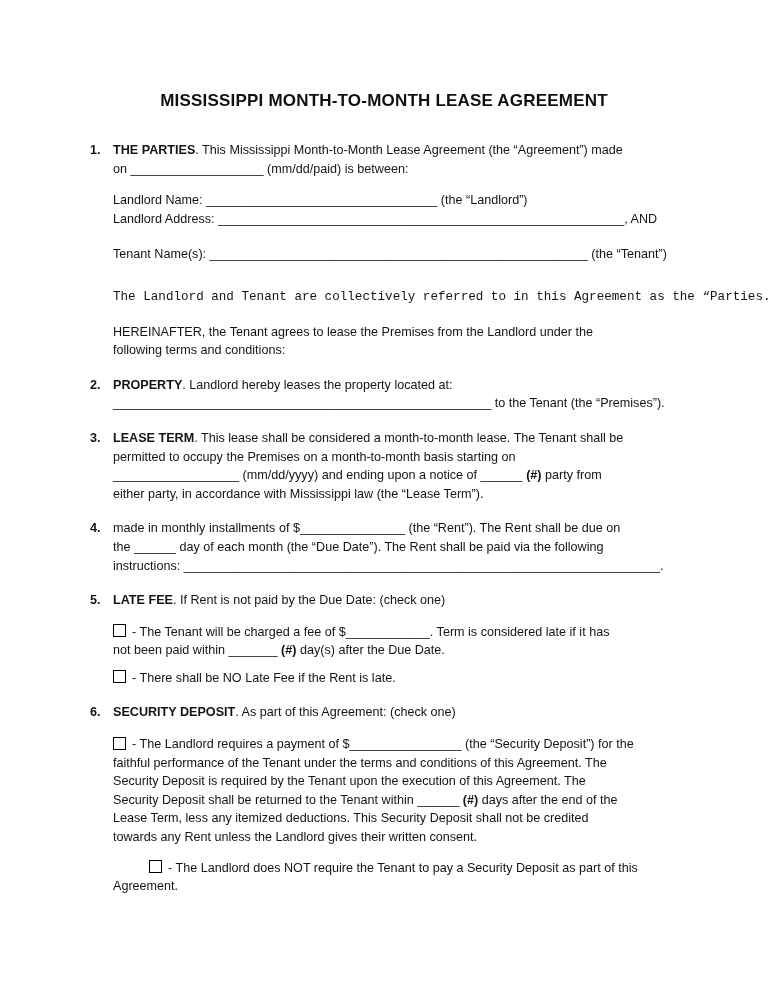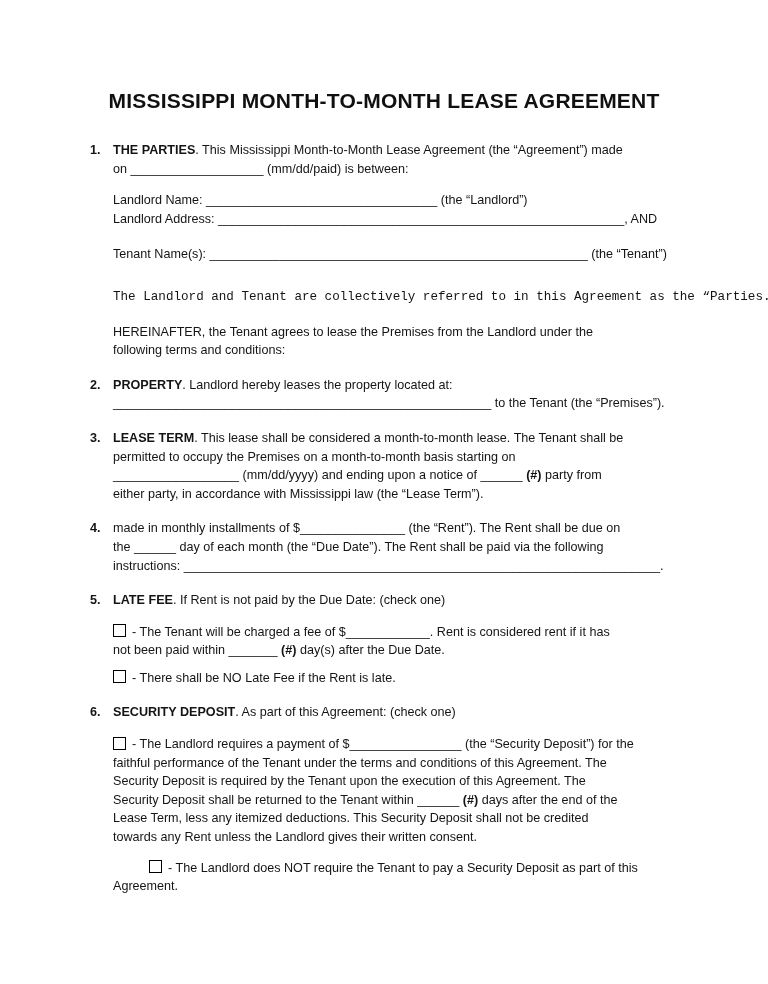--- a/index.html
+++ b/index.html
@@ -9,21 +9,21 @@
     color: #141414;
     font-family: "Liberation Sans", sans-serif;
     position: relative;
     overflow: hidden;
   }
   .page { position: relative; width: 768px; height: 984px; }
 
   .title {
     margin: 91px 0 0 0;
     text-align: center;
-    font-size: 21px;
+    font-size: 17px;
     font-weight: 700;
     letter-spacing: 0.2px;
     line-height: 20px;
     color: #101010;
   }
 
   .content {
     margin: 0 83px 0 90px;
     font-size: 12.6px;
     line-height: 18.6px;
@@ -100,21 +100,21 @@
         <div class="ln">made in monthly installments of $_______________ (the “Rent”). The Rent shall be due on</div>
         <div class="ln">the ______ day of each month (the “Due Date”). The Rent shall be paid via the following</div>
         <div class="ln">instructions: ____________________________________________________________________.</div>
       </div>
     </div>
 
     <div class="sec mt15">
       <div class="num">5.</div>
       <div class="bodycol">
         <div class="ln"><span class="b">LATE FEE</span><span>. If Rent is not paid by the Due Date: (check one)</span></div>
-        <div class="ln mt13"><span class="checkbox"></span><span>- The Tenant will be charged a fee of $____________. Rent is considered rent if it has</span></div>
+        <div class="ln mt13"><span class="checkbox"></span><span>- The Tenant will be charged a fee of $____________. Term is considered late if it has</span></div>
         <div class="ln"><span>not been paid within _______ </span><span class="b">(#)</span><span> day(s) after the Due Date.</span></div>
         <div class="ln mt9"><span class="checkbox"></span><span>- There shall be NO Late Fee if the Rent is late.</span></div>
       </div>
     </div>
 
     <div class="sec mt15">
       <div class="num">6.</div>
       <div class="bodycol">
         <div class="ln"><span class="b">SECURITY DEPOSIT</span><span>. As part of this Agreement: (check one)</span></div>
         <div class="ln mt13"><span class="checkbox"></span><span>- The Landlord requires a payment of $________________ (the “Security Deposit”) for the</span></div>

